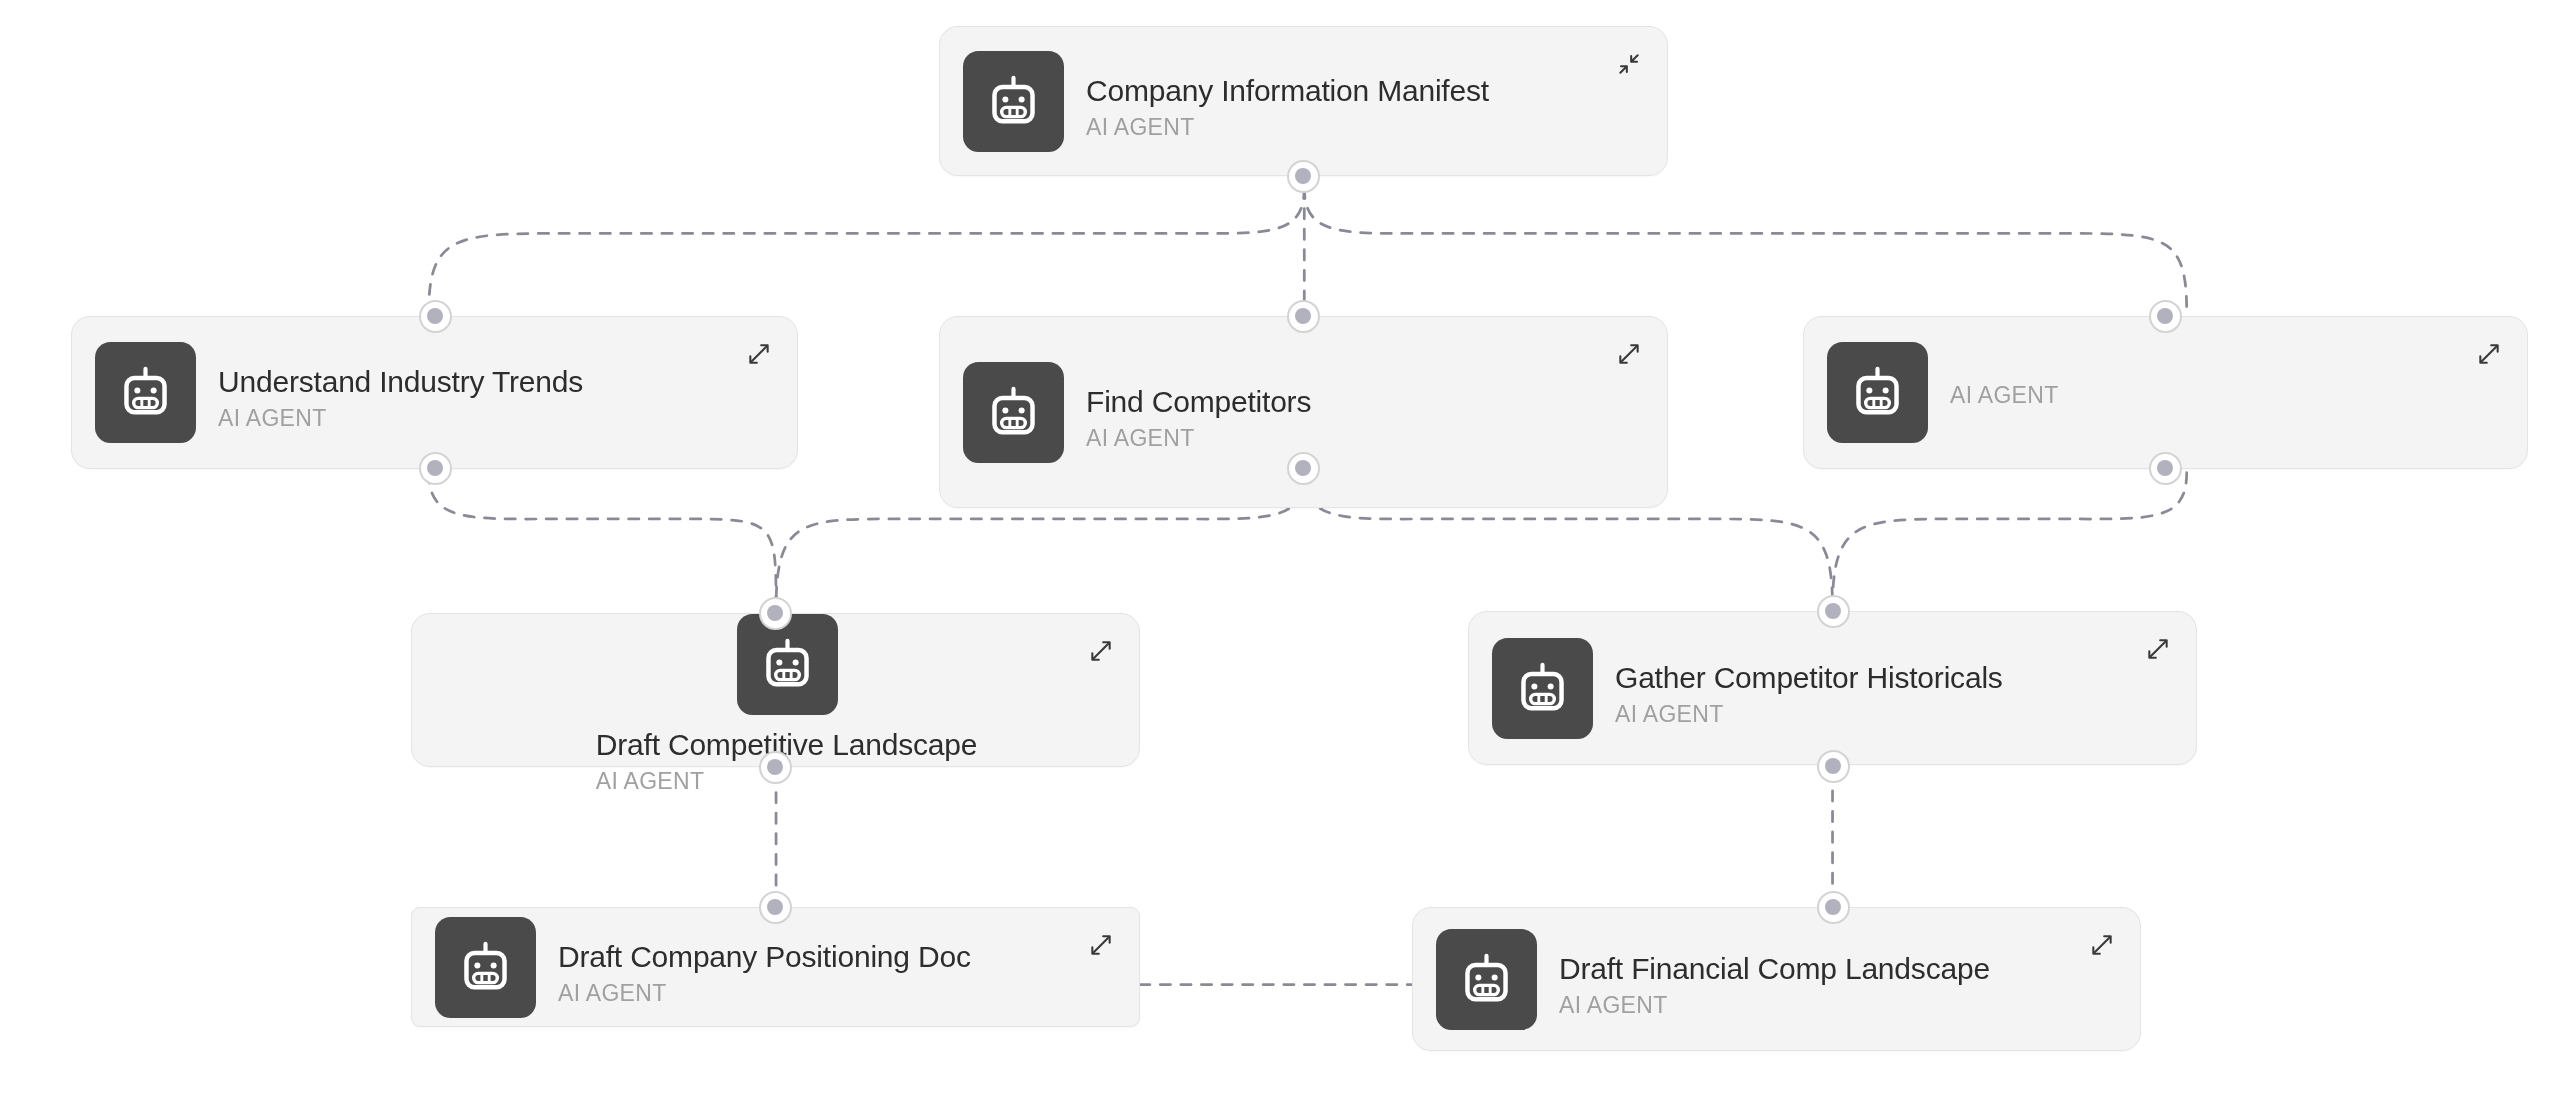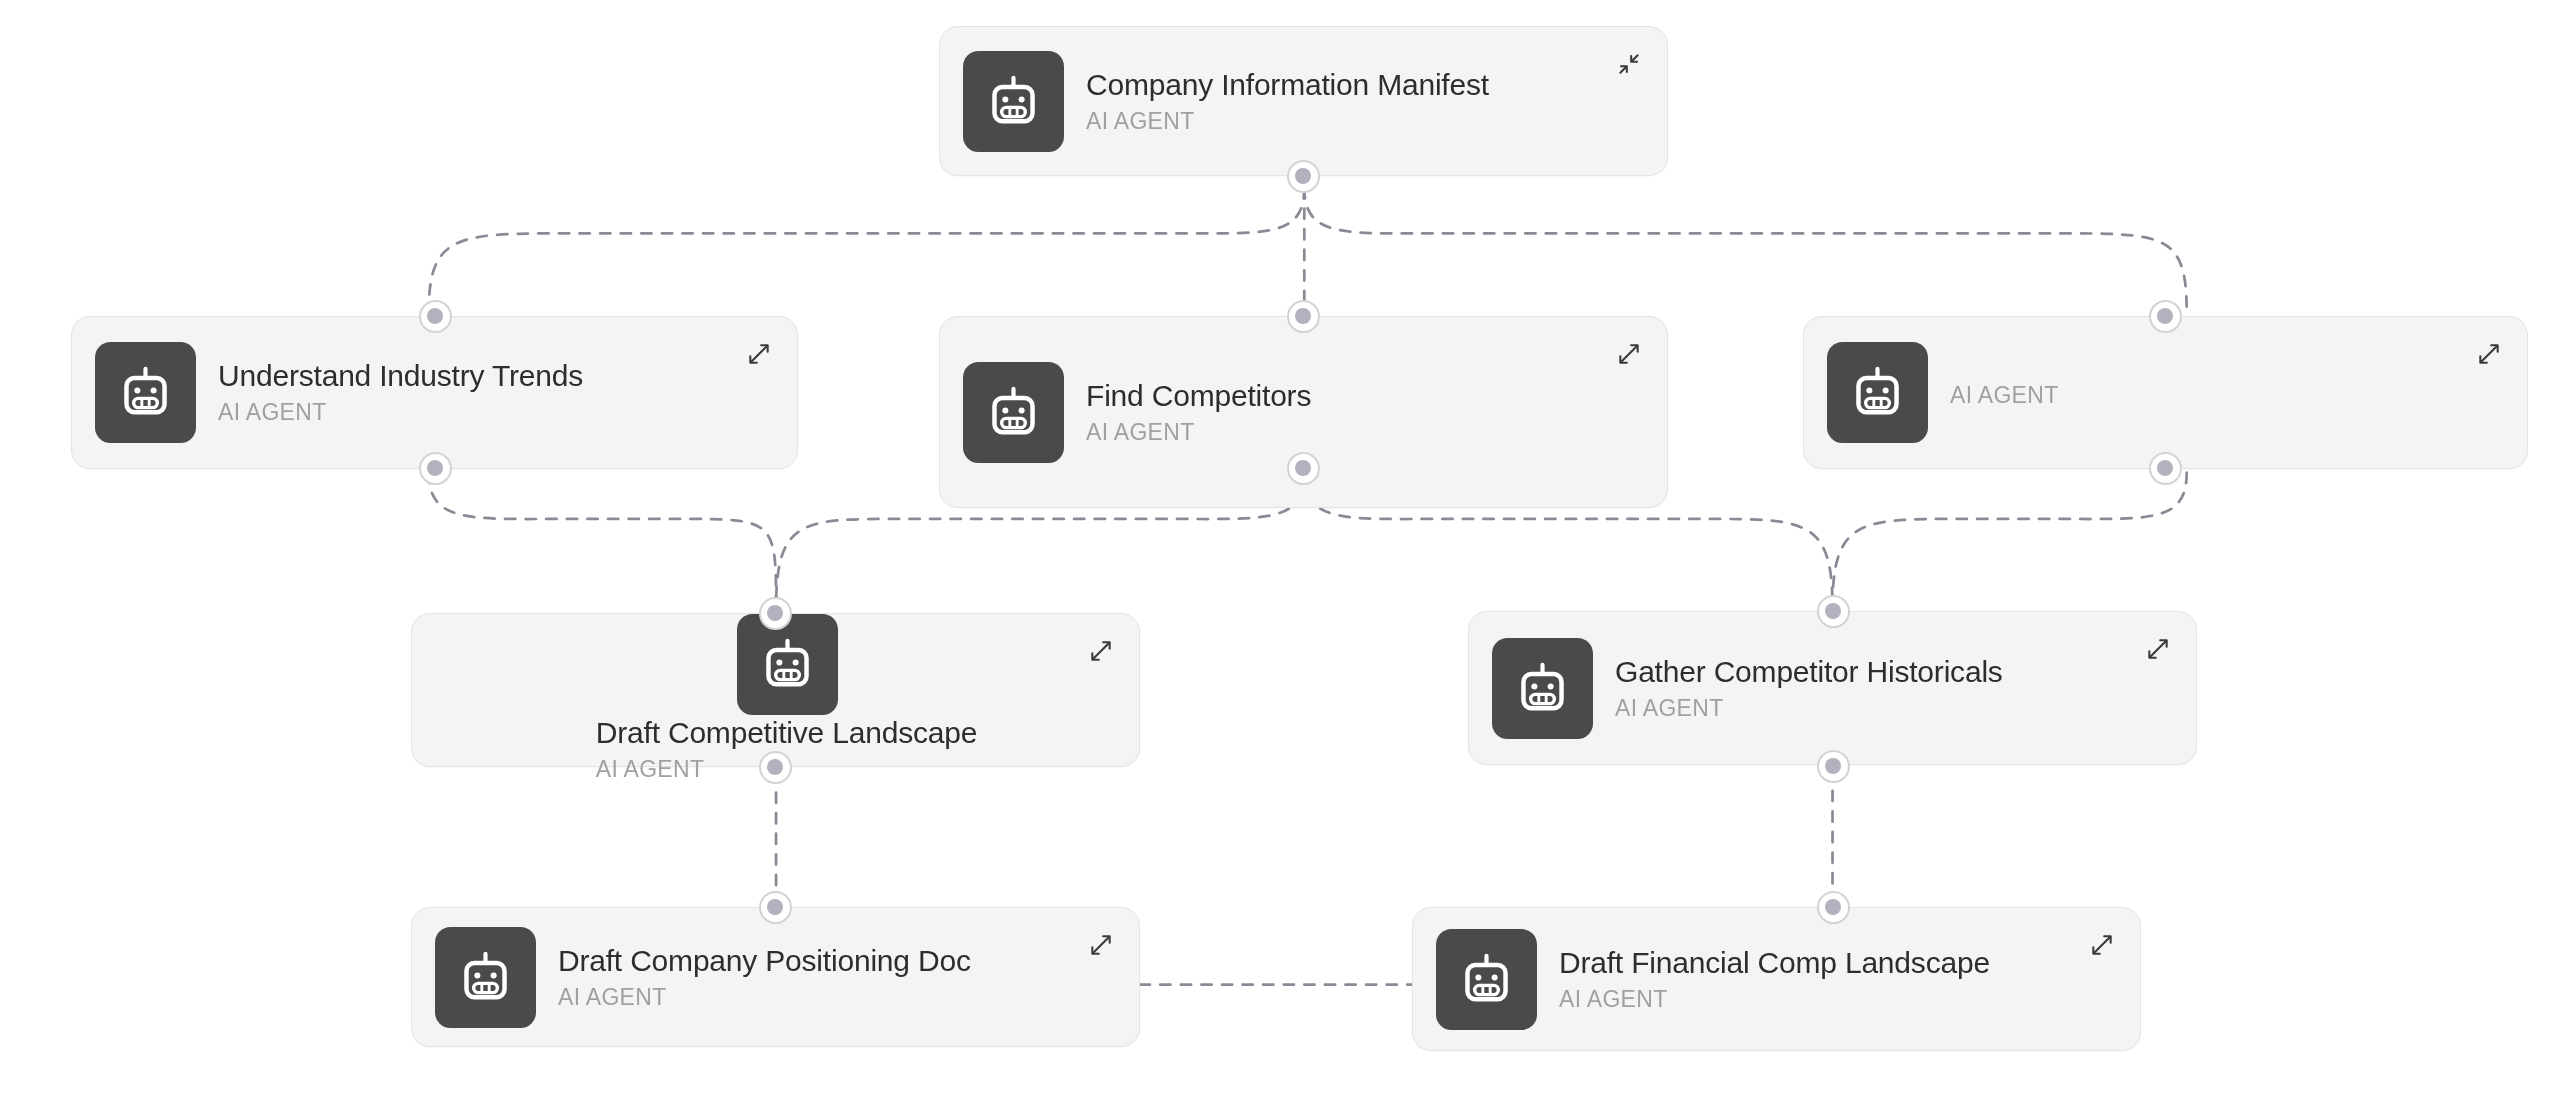--- a/index.html
+++ b/index.html
@@ -50,20 +50,21 @@
     justify-content: center;
     min-width: 0;
   }
   .node-title {
     font-size: 30px;
     line-height: 1.18;
     color: #2d2d2d;
     font-weight: 400;
     white-space: nowrap;
     letter-spacing: -0.2px;
+    margin-top: 12px;
   }
   .node-subtitle {
     font-size: 23px;
     line-height: 1.2;
     color: #a0a0a0;
     margin-top: 6px;
     letter-spacing: 0.3px;
     white-space: nowrap;
   }
   .node-action {
@@ -286,21 +287,21 @@
             <svg viewBox="0 0 24 24" fill="none">
               <path d="M14 4 L20 4 L20 10" stroke="#3a3a3a" stroke-width="1.9" stroke-linecap="round" stroke-linejoin="round"></path>
               <path d="M10 20 L4 20 L4 14" stroke="#3a3a3a" stroke-width="1.9" stroke-linecap="round" stroke-linejoin="round"></path>
               <line x1="19.4" y1="4.6" x2="4.6" y2="19.4" stroke="#3a3a3a" stroke-width="1.9" stroke-linecap="round"></line>
             </svg>
           </span>
         </div>
       </div>
       <div class="port" style="left: 1833px; top: 611px;"></div>
       <div class="port" style="left: 1833px; top: 766px;"></div>
-      <div class="node" style="left: 411px; top: 907px; width: 729px; height: 140px; background: rgb(244, 244, 244); border-color: rgb(228, 228, 228);">
+      <div class="node" style="left: 411px; top: 907px; width: 729px; height: 120px; background: rgb(244, 244, 244); border-color: rgb(228, 228, 228); border-radius: 9px;">
         <div class="node-avatar" style="background: rgb(74, 74, 74);">
           <span style="display: block; line-height: 0;">
             <svg viewBox="0 0 48 48" fill="none">
               <line x1="24" y1="6" x2="24" y2="13" stroke="#ffffff" stroke-width="3.2" stroke-linecap="round"></line>
               <rect x="9.5" y="13" width="29" height="26" rx="6" stroke="#ffffff" stroke-width="3.4"></rect>
               <circle cx="17.8" cy="22.5" r="2.3" fill="#ffffff"></circle>
               <circle cx="30.2" cy="22.5" r="2.3" fill="#ffffff"></circle>
               <rect x="15" y="28.5" width="18" height="7" rx="3.5" stroke="#ffffff" stroke-width="2.6"></rect>
               <line x1="21.2" y1="29.4" x2="21.2" y2="34.6" stroke="#ffffff" stroke-width="2.2"></line>
               <line x1="26.8" y1="29.4" x2="26.8" y2="34.6" stroke="#ffffff" stroke-width="2.2"></line>

